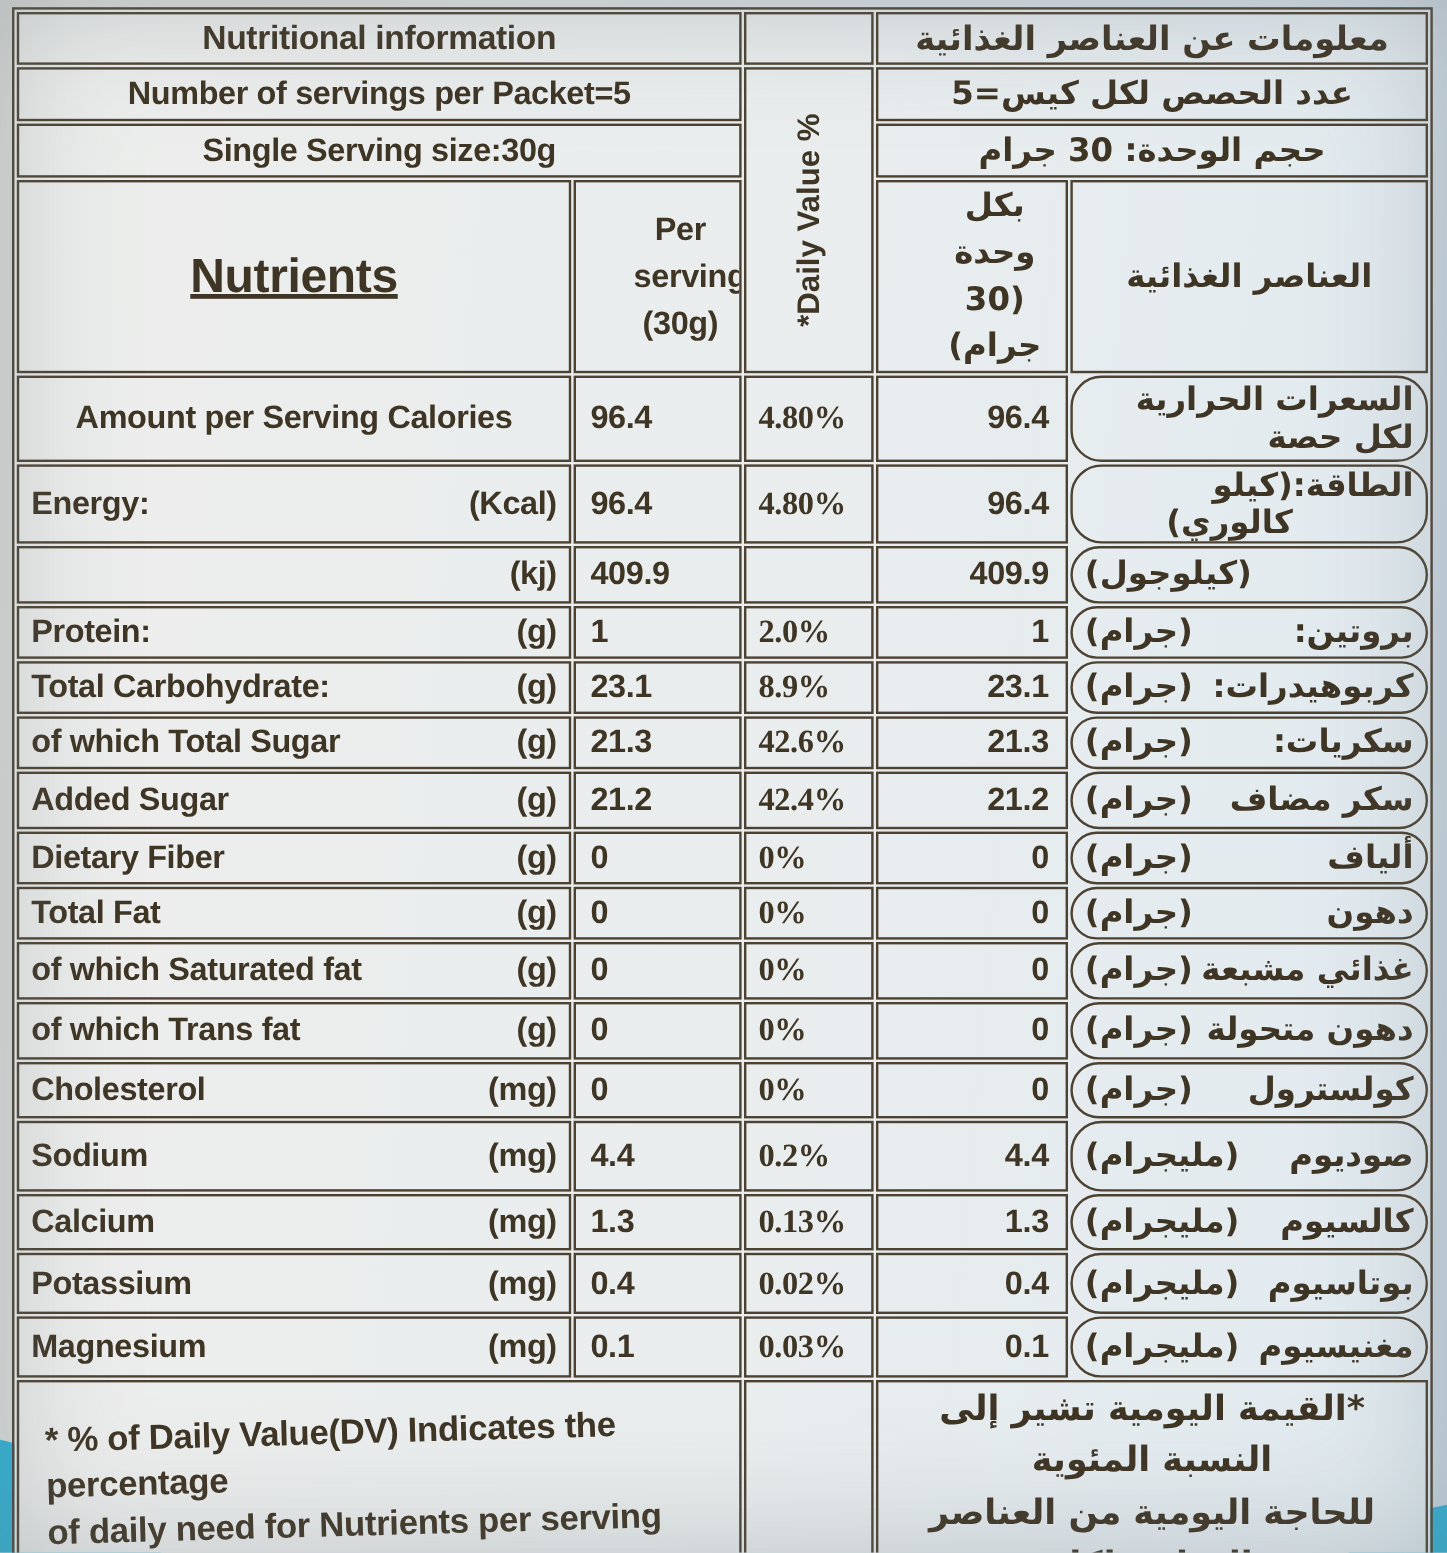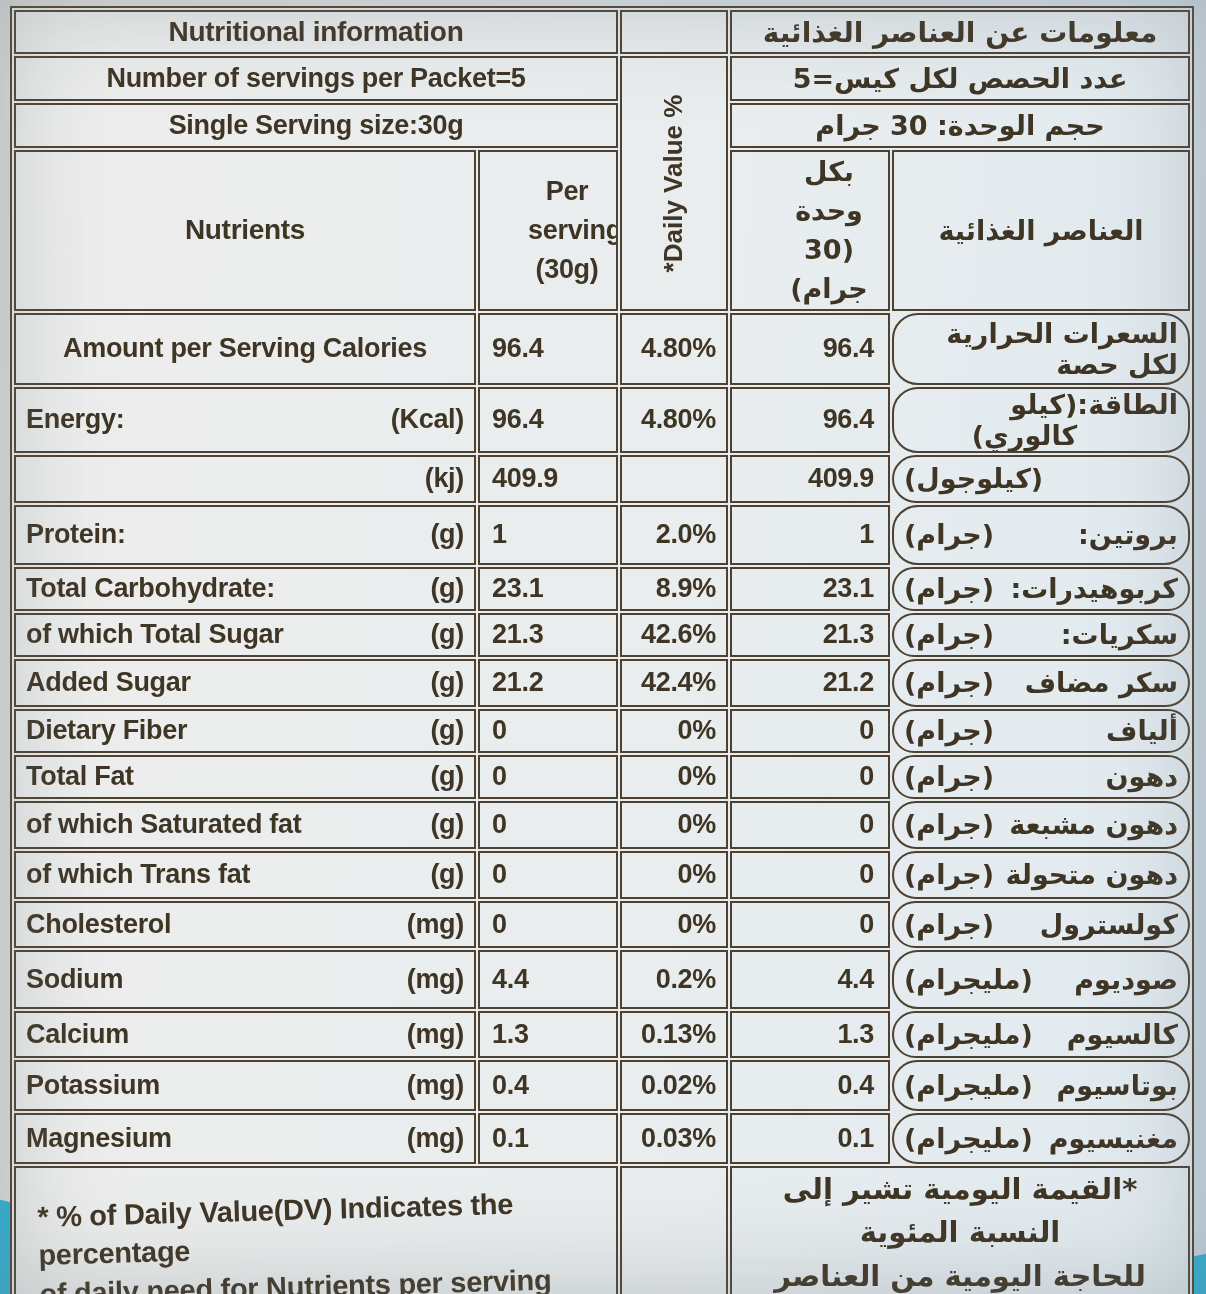--- a/index.html
+++ b/index.html
@@ -42,25 +42,25 @@
     font-weight:bold;
     font-size:27px;
     letter-spacing:-0.3px;
     color:var(--txt);
     overflow:hidden;
     vertical-align:middle;
   }
   .fx{display:flex;justify-content:space-between;align-items:flex-start;width:100%;height:100%;}
   .fx.center{justify-content:center;}
   .c-center{text-align:center;}
-  .big{font-size:28px;}
+  .big{font-size:40px;text-decoration:underline;}
   .t1{font-size:28px;margin-top:28px;}
   .pre{white-space:pre-line;line-height:1.45;padding-left:48px;}
   .val{text-align:left;padding-left:12px;}
-  .dv{text-align:right;}
+  .dv{text-align:left;font-family:Liberation Serif, serif;}
   .var{text-align:right;padding-right:14px;}
   .ar{font-family:"DejaVu Sans",sans-serif;direction:rtl;}
   .arname{direction:ltr;border-radius:26px;} 
   .arname .fx{direction:ltr;}
   .dvh-wrap{display:flex;align-items:center;justify-content:center;height:100%;}
   .vert{transform:rotate(-90deg);white-space:nowrap;font-size:26px;letter-spacing:0;}
   .fen{vertical-align:top;text-align:left;font-size:29px;line-height:1.32;padding:0 10px 0 20px;}
   .fen .tilt{display:inline-block;transform:rotate(-1.6deg);transform-origin:left top;padding-top:30px;white-space:pre-line;}
   .far{text-align:center;font-size:29px;line-height:1.5;white-space:pre-line;padding:0 16px;}
 </style>
@@ -151,21 +151,21 @@
       <td class="val">409.9</td>
       <td class="dv"></td>
       <td class="var">409.9</td>
       <td class="arname">
             <div class="fx">
               <span class="un ar">(كيلوجول)</span>
               <span class="nm ar"></span>
             </div>
           </td>
     </tr>
-    <tr style="height:60px">
+    <tr style="height:44px">
       <td>
             <div class="fx">
               <span class="nm">Protein:</span>
               <span class="un">(g)</span>
             </div>
           </td>
       <td class="val">1</td>
       <td class="dv">2.0%</td>
       <td class="var">1</td>
       <td class="arname">
@@ -266,21 +266,21 @@
               <span class="nm">of which Saturated fat</span>
               <span class="un">(g)</span>
             </div>
           </td>
       <td class="val">0</td>
       <td class="dv">0%</td>
       <td class="var">0</td>
       <td class="arname">
             <div class="fx">
               <span class="un ar">(جرام)</span>
-              <span class="nm ar">دهون مشبعة</span>
+              <span class="nm ar">غذائي مشبعة</span>
             </div>
           </td>
     </tr>
     <tr style="height:48px">
       <td>
             <div class="fx">
               <span class="nm">of which Trans fat</span>
               <span class="un">(g)</span>
             </div>
           </td>

